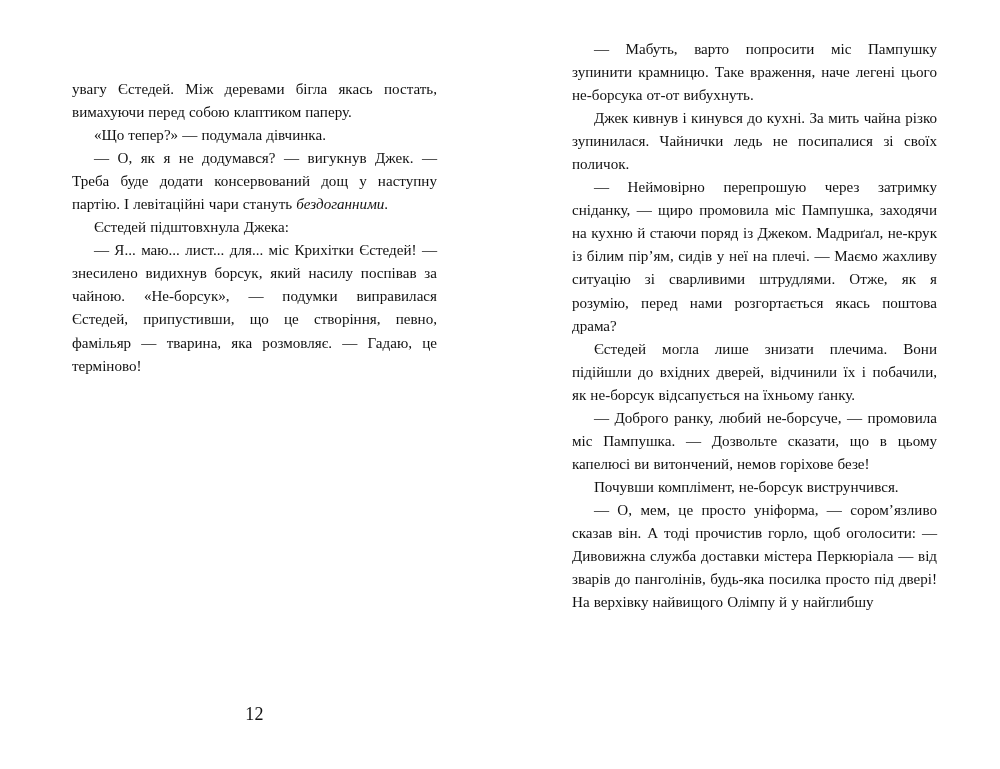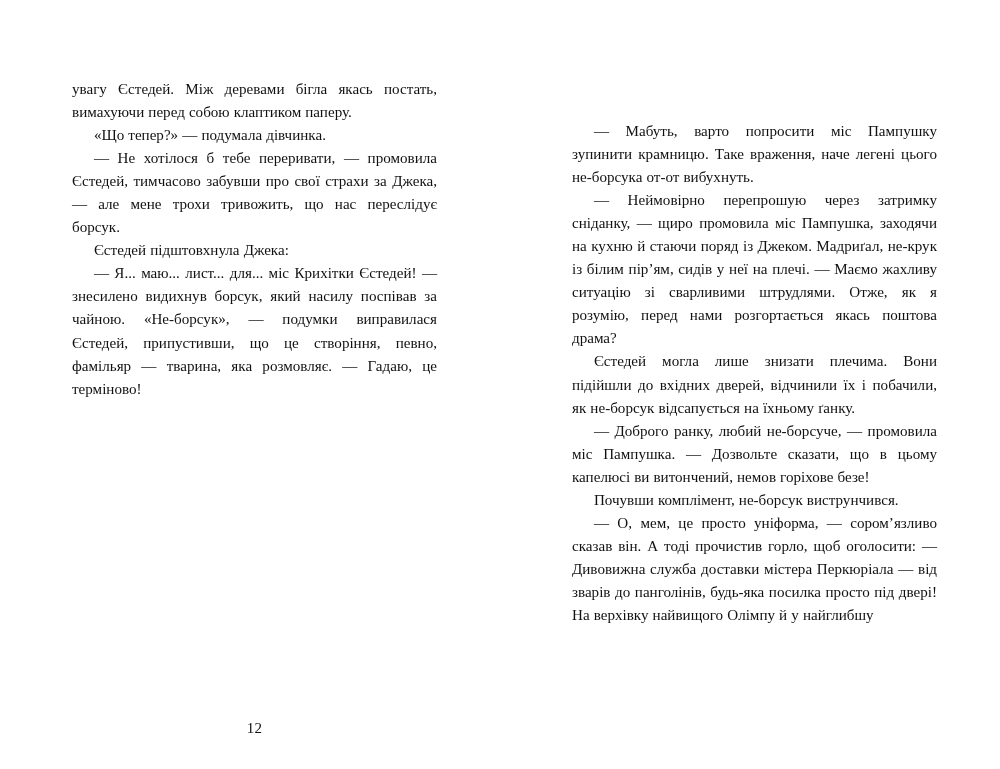--- a/index.html
+++ b/index.html
@@ -22,21 +22,21 @@
     justify-content: flex-start;
     box-sizing: border-box;
   }
   .page {
     position: relative;
     box-sizing: border-box;
     width: 500px;
     height: 769px;
   }
   .page-left  { padding: 78px 63px 0 72px; }
-  .page-right { padding: 120px 63px 0 72px; }
+  .page-right { padding: 38px 63px 0 72px; }
 
   .textblock {
     width: 365px;
     font-size: 15.1px;
     line-height: 23.05px;
     text-align: justify;
     text-justify: inter-word;
     -webkit-hyphens: none;
     hyphens: none;
     word-spacing: 0.02em;
@@ -46,48 +46,49 @@
     text-indent: 1.45em;
   }
   .textblock p.noindent {
     text-indent: 0;
   }
   .textblock em {
     font-style: italic;
   }
   .folio {
     position: absolute;
-    bottom: 33px;
+    bottom: 46px;
     left: 72px;
     width: 365px;
     text-align: center;
-    font-size: 15px;
+    font-size: 18px;
     line-height: 1;
     letter-spacing: 0.02em;
   }
 </style>
 </head>
 <body>
 
 <div class="spread">
 
   <div class="page page-left">
     <div class="textblock">
       <p class="noindent">увагу Єстедей. Між деревами бігла якась постать, вимахуючи перед собою клаптиком паперу.</p>
       <p>«Що тепер?» — подумала дівчинка.</p>
-      <p>— Не хотілося б тебе переривати, — промовила Єстедей, тимчасово забувши про свої страхи за Джека, — але мене трохи тривожить, що нас переслідує борсук.</p>
+      <p><span>— О, як я не додумався? — вигукнув Джек. — Треба буде додати консервований дощ у наступну партію. І левітаційні чари стануть </span><em>бездоганними</em><span>.</span></p>
       <p>Єстедей підштовхнула Джека:</p>
       <p>— Я... маю... лист... для... міс Крихітки Єстедей! — знесилено видихнув борсук, який насилу поспівав за чайною. «Не-борсук», — подумки виправилася Єстедей, припустивши, що це створіння, певно, фамільяр — тварина, яка розмовляє. — Гадаю, це терміново!</p>
     </div>
     <div class="folio">12</div>
   </div>
 
   <div class="page page-right">
     <div class="textblock">
       <p>— Мабуть, варто попросити міс Пампушку зупинити крамницю. Таке враження, наче легені цього не-борсука от-от вибухнуть.</p>
+      <p>Джек кивнув і кинувся до кухні. За мить чайна різко зупинилася. Чайнички ледь не посипалися зі своїх поличок.</p>
       <p>— Неймовірно перепрошую через затримку сніданку, — щиро промовила міс Пампушка, заходячи на кухню й стаючи поряд із Джеком. Мадриґал, не-крук із білим пір’ям, сидів у неї на плечі. — Маємо жахливу ситуацію зі сварливими штрудлями. Отже, як я розумію, перед нами розгортається якась поштова драма?</p>
       <p>Єстедей могла лише знизати плечима. Вони підійшли до вхідних дверей, відчинили їх і побачили, як не-борсук відсапується на їхньому ґанку.</p>
       <p>— Доброго ранку, любий не-борсуче, — промовила міс Пампушка. — Дозвольте сказати, що в цьому капелюсі ви витончений, немов горіхове безе!</p>
       <p>Почувши комплімент, не-борсук виструнчився.</p>
       <p>— О, мем, це просто уніформа, — сором’язливо сказав він. А тоді прочистив горло, щоб оголосити: — Дивовижна служба доставки містера Перкюріала — від зварів до панголінів, будь-яка посилка просто під двері! На верхівку найвищого Олімпу й у найглибшу</p>
     </div>
   </div>
 
 </div>
 

